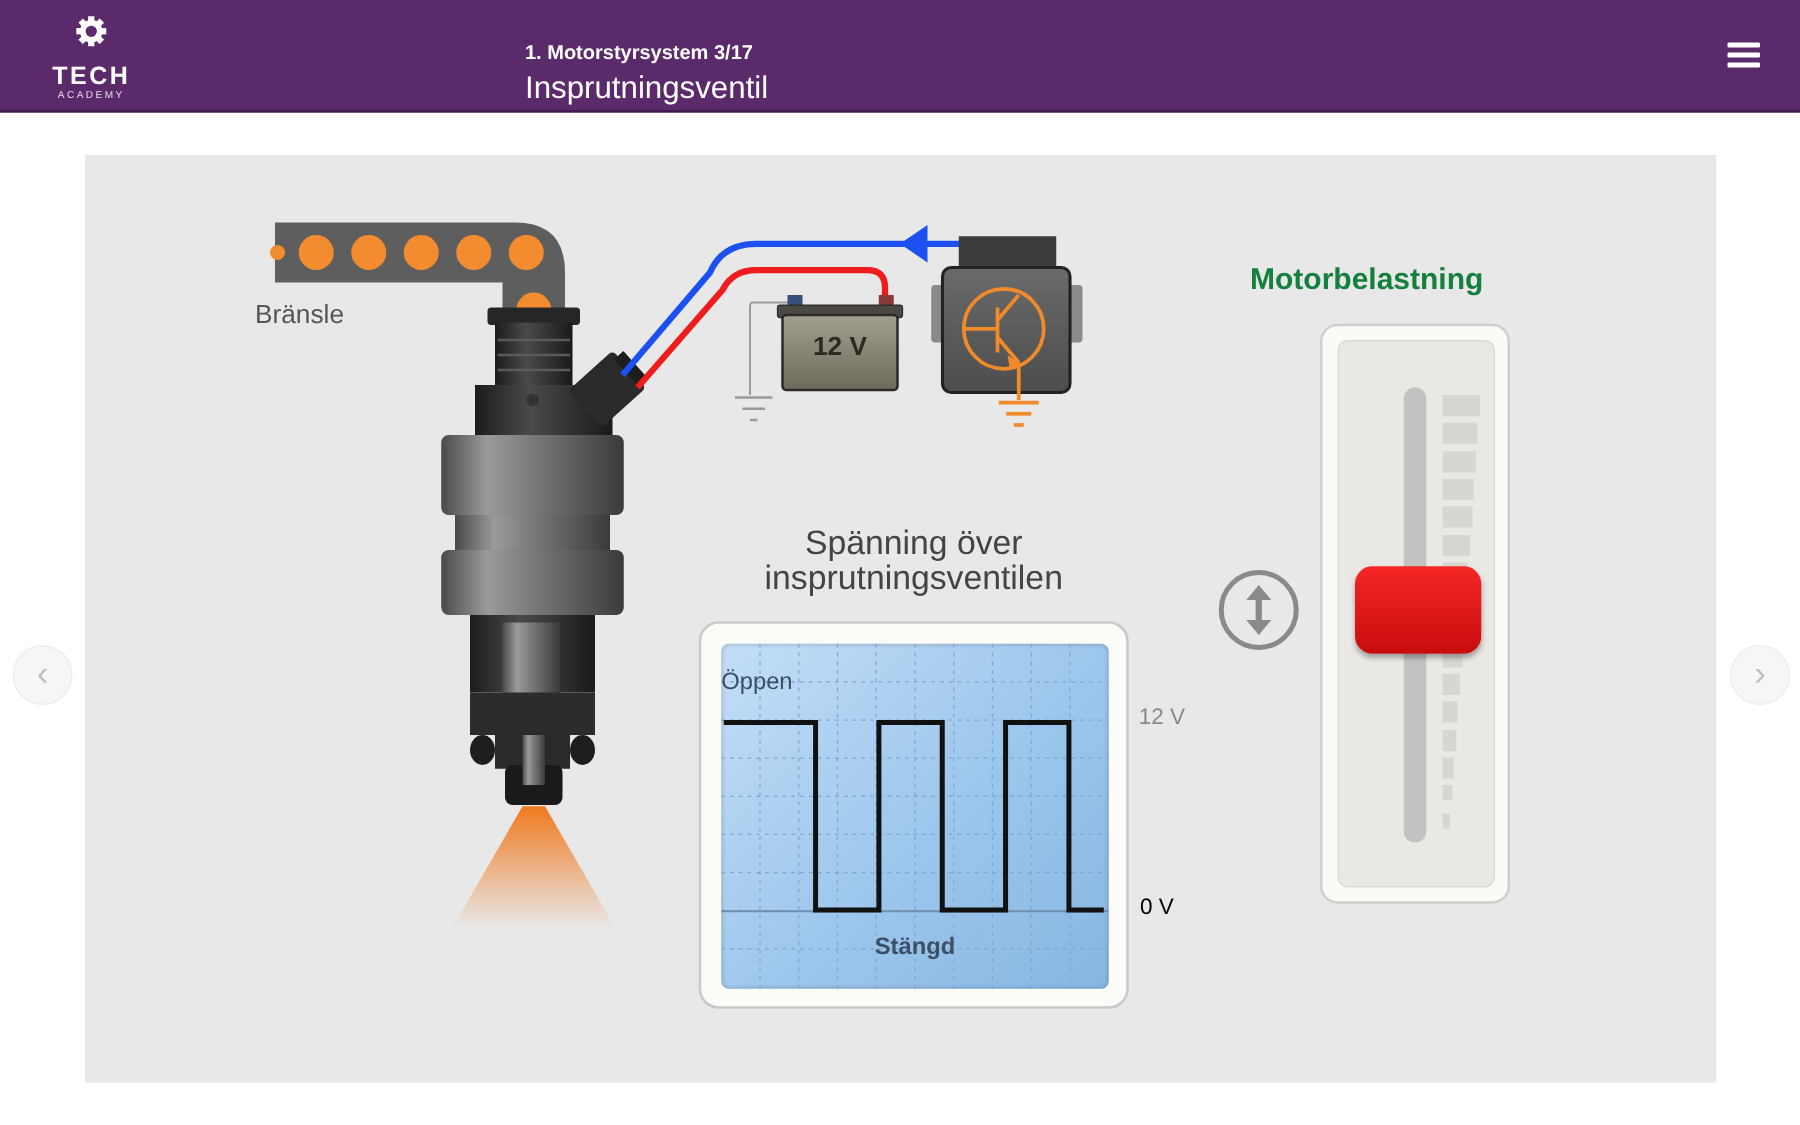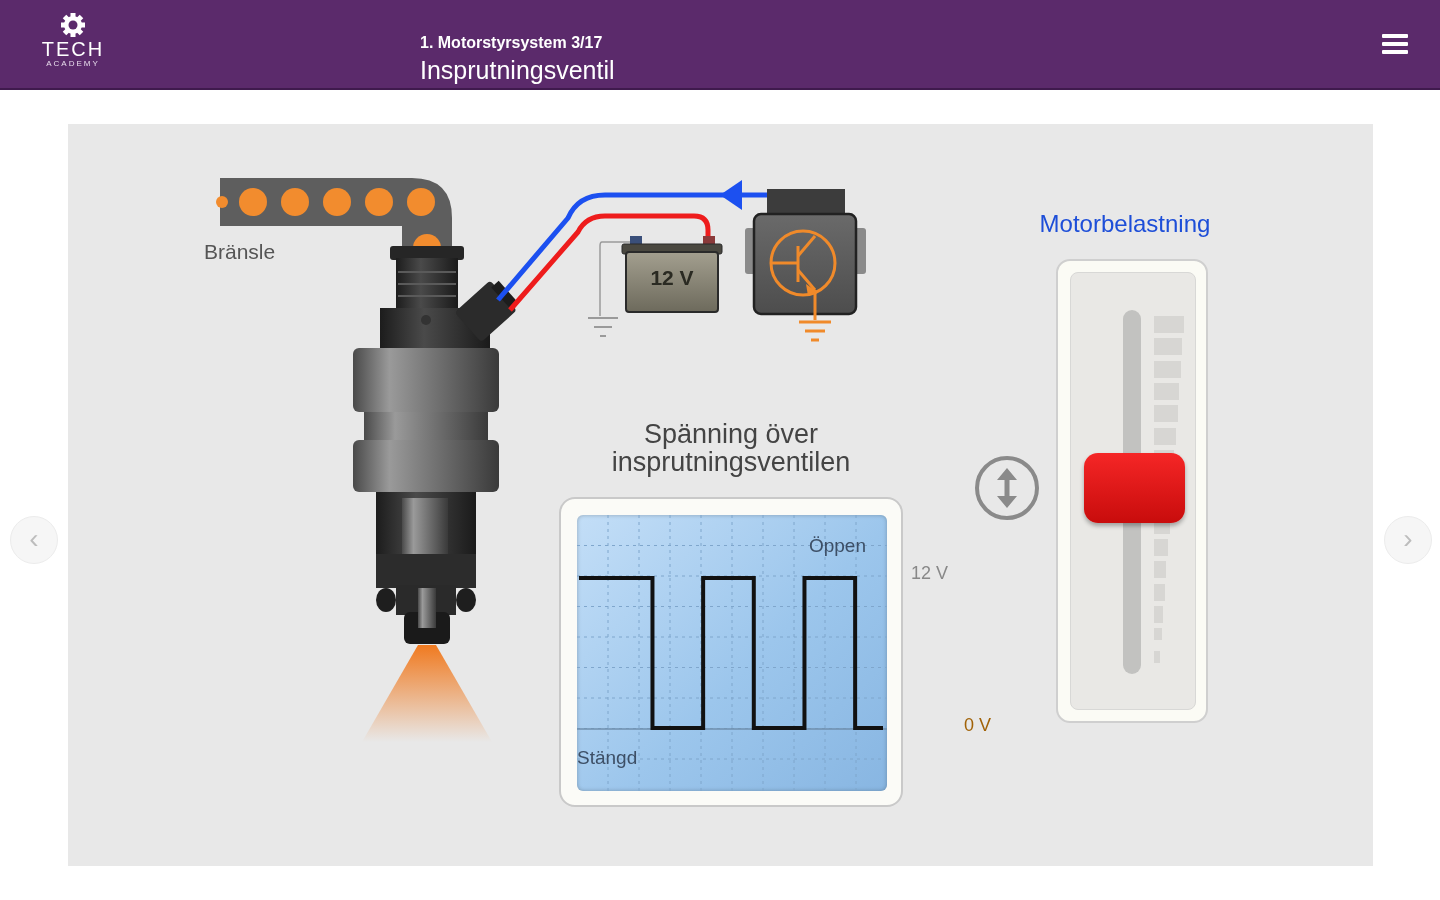--- a/index.html
+++ b/index.html
@@ -1,40 +1,40 @@
 <!DOCTYPE html>
 <html><head>
 <meta charset="utf-8">
 <style>
   html,body{margin:0;padding:0;}
   body{width:1440px;height:900px;background:#ffffff;font-family:"Liberation Sans",sans-serif;position:relative;overflow:hidden;}
   .topbar{position:absolute;left:0;top:0;width:1440px;height:88px;background:#5b2a6b;border-bottom:2px solid #3f1a4d;}
   .logo{position:absolute;left:26px;top:12px;width:94px;height:62px;color:#fff;text-align:center;}
   .logo .gear{display:block;margin:0 auto;width:26px;height:26px;}
-  .logo .brand{display:block;font-weight:normal;font-size:20px;letter-spacing:2px;line-height:20px;margin-top:1px;}
+  .logo .brand{display:block;font-weight:bold;font-size:20px;letter-spacing:2px;line-height:20px;margin-top:13px;}
   .logo .sub{display:block;font-size:8px;letter-spacing:2px;line-height:9px;color:#e8dcec;}
   .titles{position:absolute;left:420px;width:600px;top:16px;color:#fff;margin-top:16px;}
   .titles .crumb{font-size:16px;font-weight:bold;line-height:22px;}
   .titles .title{font-size:25px;font-weight:normal;line-height:32px;}
   .menu-btn{position:absolute;left:1382px;top:34px;width:26px;height:22px;cursor:pointer;}
   .menu-btn span{display:block;height:4px;background:#fff;margin-bottom:4px;border-radius:1px;}
   .stage{position:absolute;left:68px;top:124px;width:1305px;height:742px;background:#e8e8e8;}
   .nav-arrow{position:absolute;top:516px;width:46px;height:46px;border-radius:50%;background:#f6f6f6;border:1px solid #ececec;color:#bdbdbd;font-size:28px;line-height:44px;text-align:center;cursor:pointer;}
   .nav-prev{left:10px;}
   .nav-next{left:1384px;}
   .lbl{position:absolute;color:#444;}
   .fuel-lbl{left:204px;top:240px;font-size:21px;color:#555;}
   .scope-title{left:600px;top:420px;width:262px;text-align:center;font-size:27px;line-height:28px;color:#444;}
-  .load-title{left:1000px;top:210px;width:250px;text-align:center;font-size:24px;font-weight:normal;color:#1d4ed8;}
+  .load-title{left:1000px;top:210px;width:250px;text-align:left;font-size:24px;font-weight:bold;color:#15803d;}
   .v12{left:911px;top:563px;font-size:18px;color:#888;}
-  .v0{left:964px;top:715px;font-size:18px;color:#a16207;}
+  .v0{left:912px;top:715px;font-size:18px;color:#000000;}
   .scope-frame{position:absolute;left:559px;top:497px;width:344px;height:310px;border-radius:16px;background:#fbfbf7;border:2px solid #c9c9c9;box-sizing:border-box;}
   .scope-screen{position:absolute;left:577px;top:515px;width:310px;height:276px;border-radius:6px;background:linear-gradient(135deg,#c3def7 0%,#9cc6ec 55%,#88b6e2 100%);box-shadow:inset 0 0 4px rgba(0,0,0,.25);overflow:hidden;}
-  .scope-open{position:absolute;left:577px;top:535px;width:289px;text-align:right;font-size:19px;color:#3d4f66;}
-  .scope-closed{position:absolute;left:577px;top:747px;width:310px;font-size:19px;color:#3d4f66;}
+  .scope-open{position:absolute;left:577px;top:535px;width:289px;text-align:left;font-size:19px;color:#3d4f66;}
+  .scope-closed{position:absolute;left:577px;top:747px;width:310px;text-align:center;font-size:19px;color:#3d4f66;font-weight:bold;}
   .slider-frame{position:absolute;left:1056px;top:259px;width:152px;height:464px;border-radius:14px;background:#fbfbf5;border:2px solid #cfcfcf;box-sizing:border-box;}
   .slider-inner{position:absolute;left:1070px;top:272px;width:126px;height:438px;border-radius:8px;background:#e9e8e5;border:1px solid #d8d8d6;box-sizing:border-box;}
   .slider-track{position:absolute;left:1123px;top:310px;width:18px;height:364px;border-radius:9px;background:#c2c2c0;cursor:pointer;}
   .slider-handle{position:absolute;left:1084px;width:101px;height:70px;border-radius:14px;background:linear-gradient(#f52626,#c80c0c);box-shadow:0 3px 4px rgba(0,0,0,.3);cursor:grab;}
   .tick{position:absolute;background:#d7d6d3;}
   .updown{position:absolute;left:975px;top:456px;width:64px;height:64px;cursor:pointer;}
   svg{overflow:visible;}
 </style>
 </head>
 <body>

